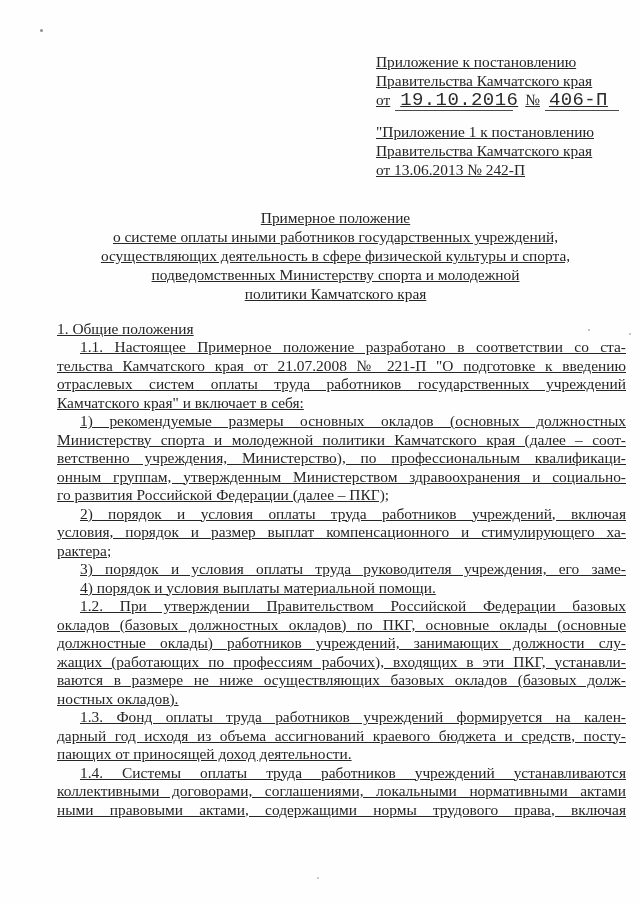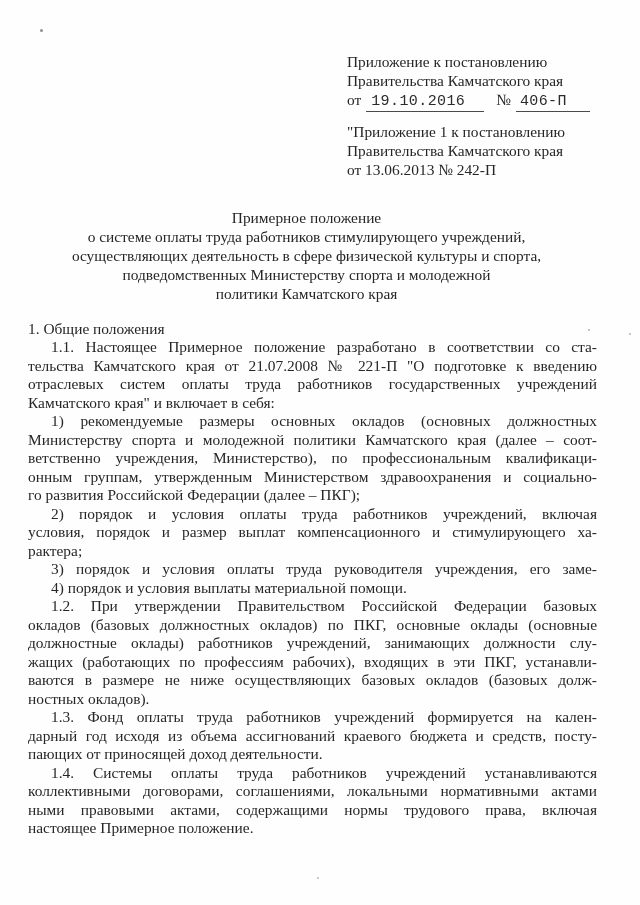--- a/index.html
+++ b/index.html
@@ -14,43 +14,44 @@
   }
   .page {
     position: relative;
     width: 640px;
     height: 905px;
     background: #fefefe;
     overflow: hidden;
   }
   .content {
     position: absolute;
-    left: 28px;
+    left: 57px;
     top: 0;
     width: 569px;
+    text-decoration: underline;
   }
   
   .header-block {
     margin-left: 319px;
     padding-top: 52px;
     font-size: 15.4px;
     line-height: 19px;
     text-align: left;
   }
   .header-block .line { white-space: nowrap; }
   .from-line {
     display: flex;
     align-items: baseline;
     height: 19px;
   }
   .from-label { flex: 0 0 auto; }
   .blank {
     border-bottom: 1px solid #4a4a4a;
     font-family: "Liberation Mono", "DejaVu Sans Mono", monospace;
-    font-size: 15px;
+    font-size: 19px;
     letter-spacing: 0.4px;
     color: #2b2b2b;
     white-space: nowrap;
   }
   .blank.date { width: 113px; margin-left: 5px; padding-left: 5px; }
   .num-label { margin-left: 12px; margin-right: 5px; }
   .blank.num { width: 70px; padding-left: 4px; }
   .sub-block { margin-top: 13px; }
   
   .title-block {
@@ -118,21 +119,21 @@
       </div>
       <div class="sub-block">
           <div class="line first">"Приложение 1 к постановлению</div>
           <div class="line">Правительства Камчатского края</div>
           <div class="line last">от 13.06.2013 № 242-П</div>
         </div>
     </div>
 
     <div class="title-block">
         <div class="line first">Примерное положение</div>
-        <div class="line">о системе оплаты труда работников стимулирующего учреждений,</div>
+        <div class="line">о системе оплаты иными работников государственных учреждений,</div>
         <div class="line">осуществляющих деятельность в сфере физической культуры и спорта,</div>
         <div class="line">подведомственных Министерству спорта и молодежной</div>
         <div class="line last">политики Камчатского края</div>
       </div>
 
     <div class="section-heading">1. Общие положения</div>
 
     <div class="body-block">
       <div class="para">
           <div class="line first">1.1. Настоящее Примерное положение разработано в соответствии со ста-</div>
@@ -168,18 +169,17 @@
         </div>
       <div class="para">
           <div class="line first">1.3. Фонд оплаты труда работников учреждений формируется на кален-</div>
           <div class="line">дарный год исходя из объема ассигнований краевого бюджета и средств, посту-</div>
           <div class="line last">пающих от приносящей доход деятельности.</div>
         </div>
       <div class="para">
           <div class="line first">1.4. Системы оплаты труда работников учреждений устанавливаются</div>
           <div class="line">коллективными договорами, соглашениями, локальными нормативными актами</div>
           <div class="line">ными правовыми актами, содержащими нормы трудового права, включая</div>
-          <div class="line last">настоящее Примерное положение.</div>
         </div>
     </div>
 
   </div>
 </div>
 
 </body></html>

